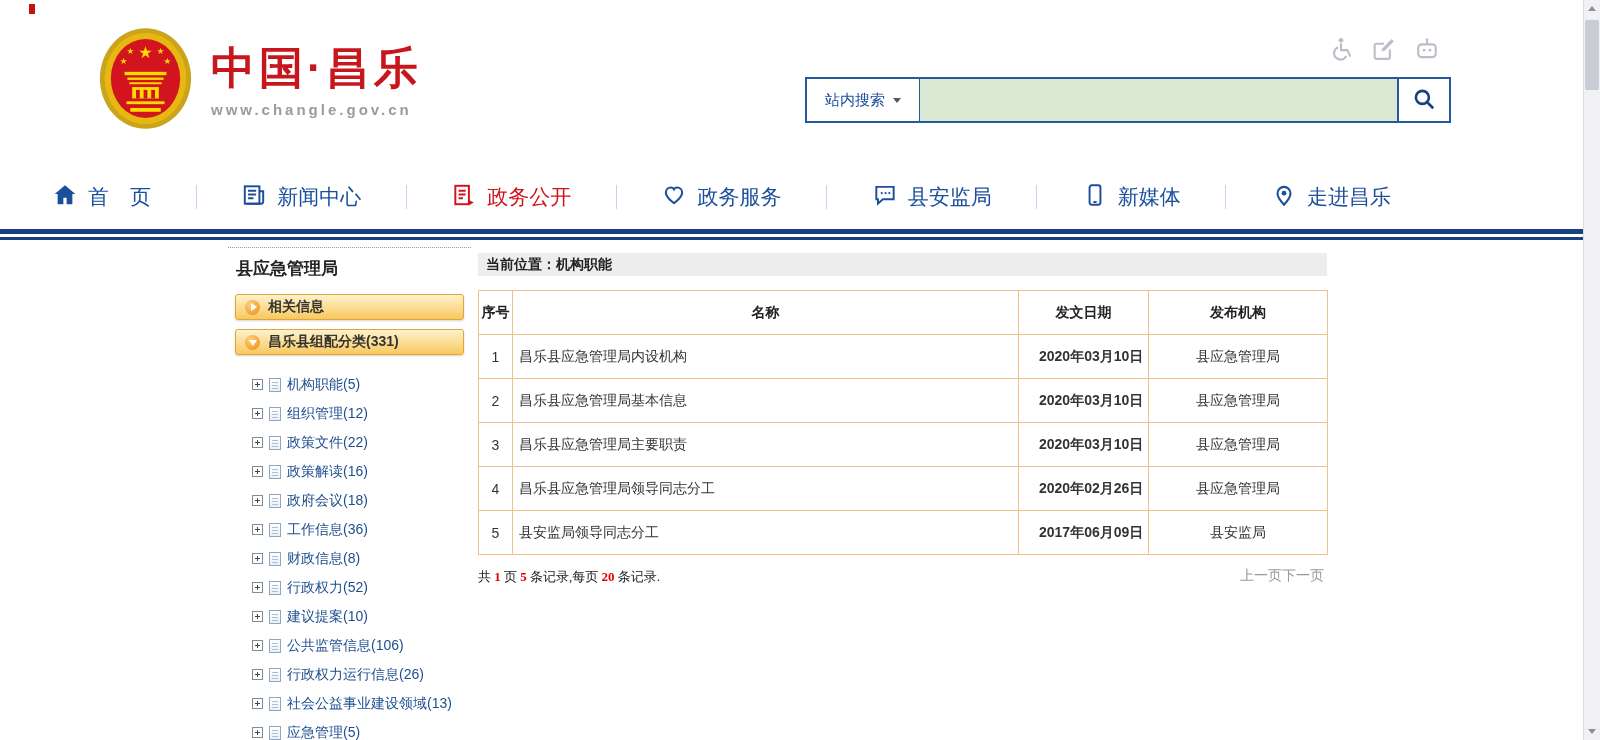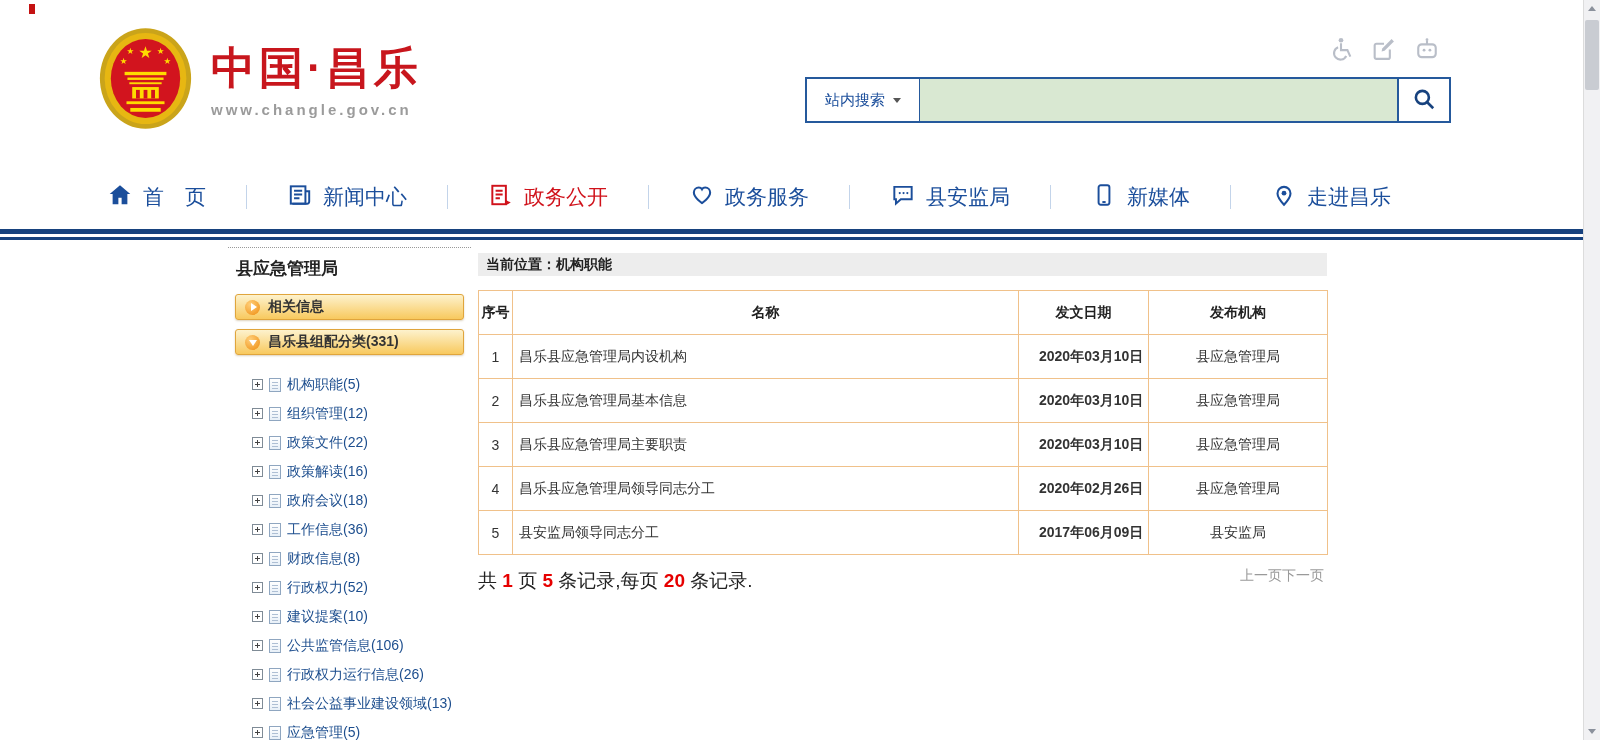--- a/index.html
+++ b/index.html
@@ -19,21 +19,21 @@
   .search-bar { position:absolute; left:805px; top:77px; width:646px; height:46px; display:flex; border:2px solid #25599c; background:#e5e5e5; }
   .search-cat { width:113px; display:flex; align-items:center; justify-content:center; gap:8px; font-size:15px; color:#1b4e9b; border-right:1px solid #25599c; cursor:pointer; background:#fff; }
   .caret { width:0; height:0; border-left:4px solid transparent; border-right:4px solid transparent; border-top:5px solid #555; }
   .search-input { flex:1; border:none; background:#d9e8d2; font-size:16px; padding:0 10px; outline:none; }
   .search-btn { width:52px; background:#fff; border:none; border-left:2px solid #25599c; display:flex; align-items:center; justify-content:center; cursor:pointer; }
 
   .header-tools { position:absolute; left:1326px; top:36px; display:flex; gap:13px; }
   .tool-btn { width:30px; height:30px; display:flex; align-items:center; justify-content:center; cursor:pointer; }
 
   
-  .nav { position:absolute; top:167px; left:0; width:1583px; height:60px; display:flex; align-items:center; justify-content:space-between; padding:0 192px 0 107px; background:#fff; }
+  .nav { position:absolute; top:167px; left:0; width:1583px; height:60px; display:flex; align-items:center; justify-content:space-between; padding:0 192px 0 52px; background:#fff; }
   .nav-item { display:flex; align-items:center; gap:10px; font-size:21px; color:#1b4e9b; cursor:pointer; text-decoration:none; white-space:nowrap; }
   .nav-item.red { color:#d0121b;justify-content:center; }
   .nav-sep { width:1px; height:24px; background:#c3d4ea; }
   .nav-lines { position:absolute; top:229px; left:0; width:1583px; }
   .line-a { height:5px; background:#17427e; }
   .line-gap { height:3px; background:#fff; }
   .line-b { height:3px; background:#17427e; }
 
   
   .sidebar { position:absolute; left:228px; top:247px; width:243px; border-top:1px dotted #999; background:#fff; }
@@ -61,21 +61,21 @@
   .dtable { width:849px; border-collapse:collapse; margin-top:14px; table-layout:fixed; }
   .dtable th, .dtable td { border:1px solid #f0c18a; height:44px; font-size:14px; color:#333; overflow:hidden; }
   .dtable th { font-weight:bold; color:#222; text-align:center; background:#fff; }
   .c-no  { width:34px; }  .c-name { width:506px; } .c-date { width:130px; } .c-org { width:179px; }
   .td-no { text-align:center; }
   .td-name { text-align:left; padding-left:6px; cursor:pointer; }
   .td-date { text-align:left; padding-left:20px;font-weight:bold; }
   .td-org { text-align:center; }
 
   .table-footer { position:relative; margin-top:13px; height:22px; }
-  .summary { font-size:19px; color:#222; }
+  .summary { font-size:13px; color:#222;font-family:Liberation Serif, serif; }
   .summary .num { color:#e60000; font-weight:bold; }
   .pager { position:absolute; right:3px; top:-1px; font-size:14px; color:#9a9a9a; }
   .pager span { cursor:pointer; }
 
   
   .scrollbar { position:absolute; top:0; right:0; width:17px; height:740px; background:#f1f1f3; border-left:1px solid #dcdcdc; }
   .sb-btn { position:absolute; left:0; width:16px; height:17px; display:flex; align-items:center; justify-content:center; cursor:pointer; }
   .sb-up { top:0; } .sb-down { bottom:0; }
   .tri-up { width:0; height:0; border-left:4px solid transparent; border-right:4px solid transparent; border-bottom:5px solid #8b919c; }
   .tri-dn { width:0; height:0; border-left:4px solid transparent; border-right:4px solid transparent; border-top:5px solid #8b919c; }

